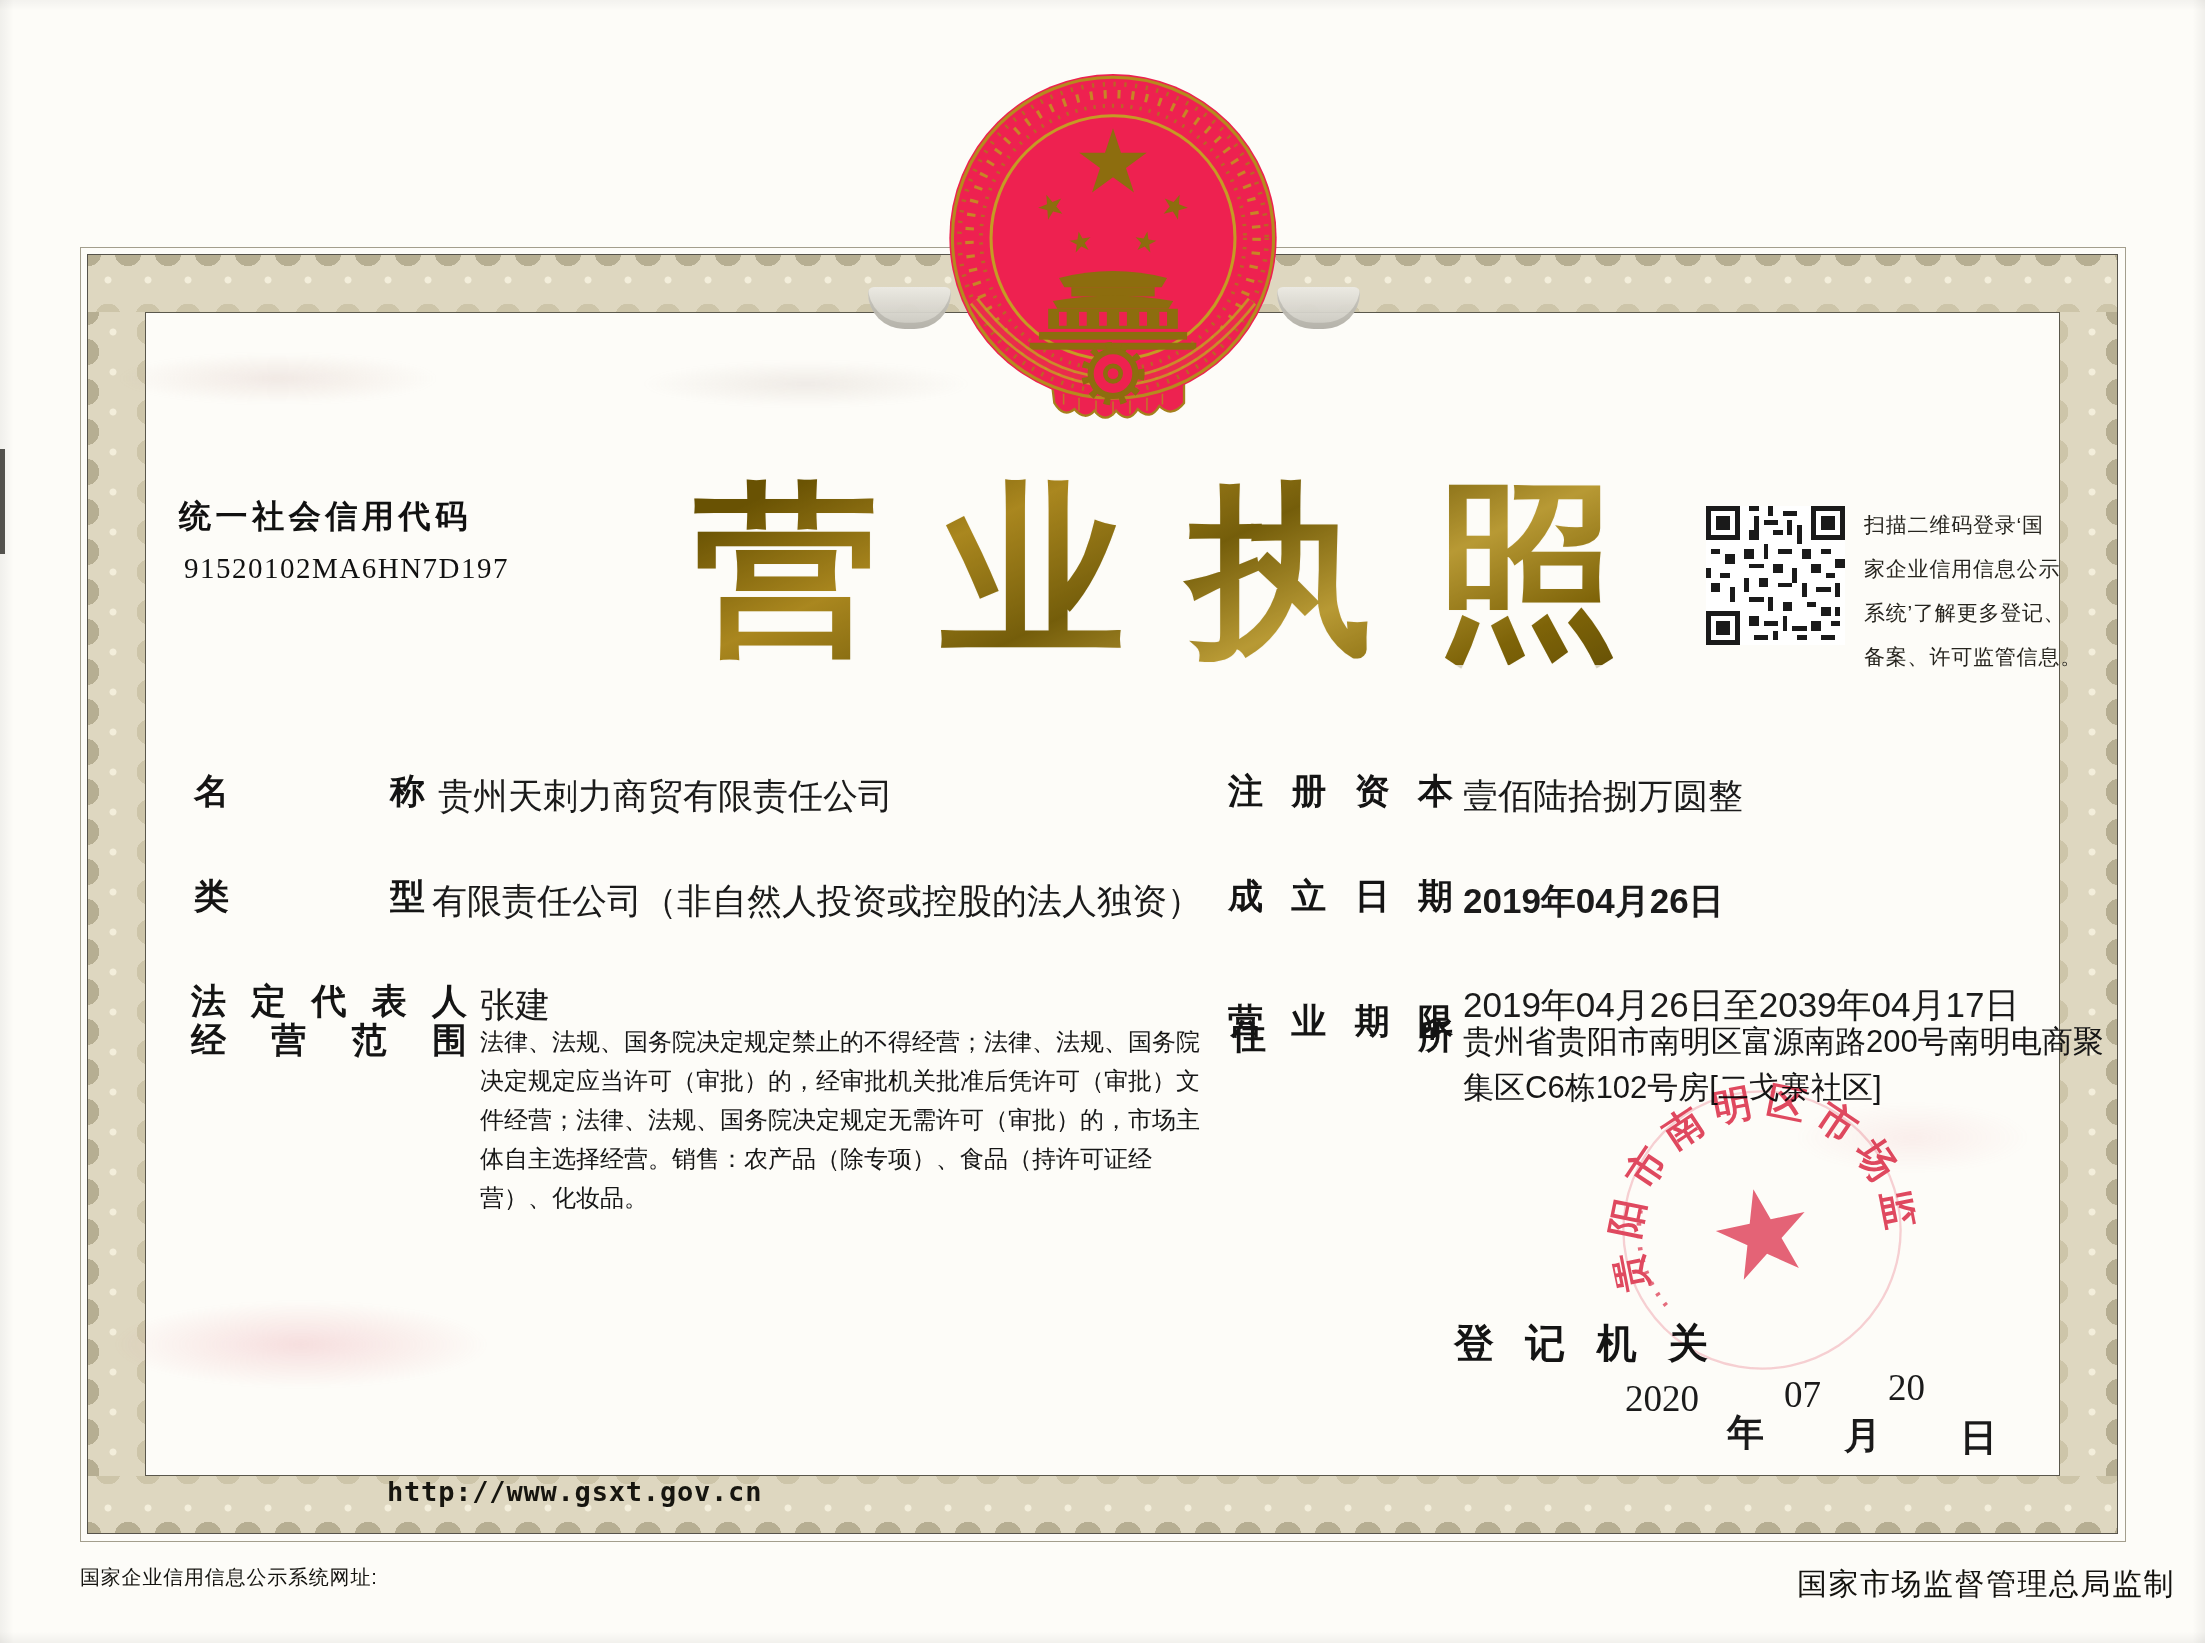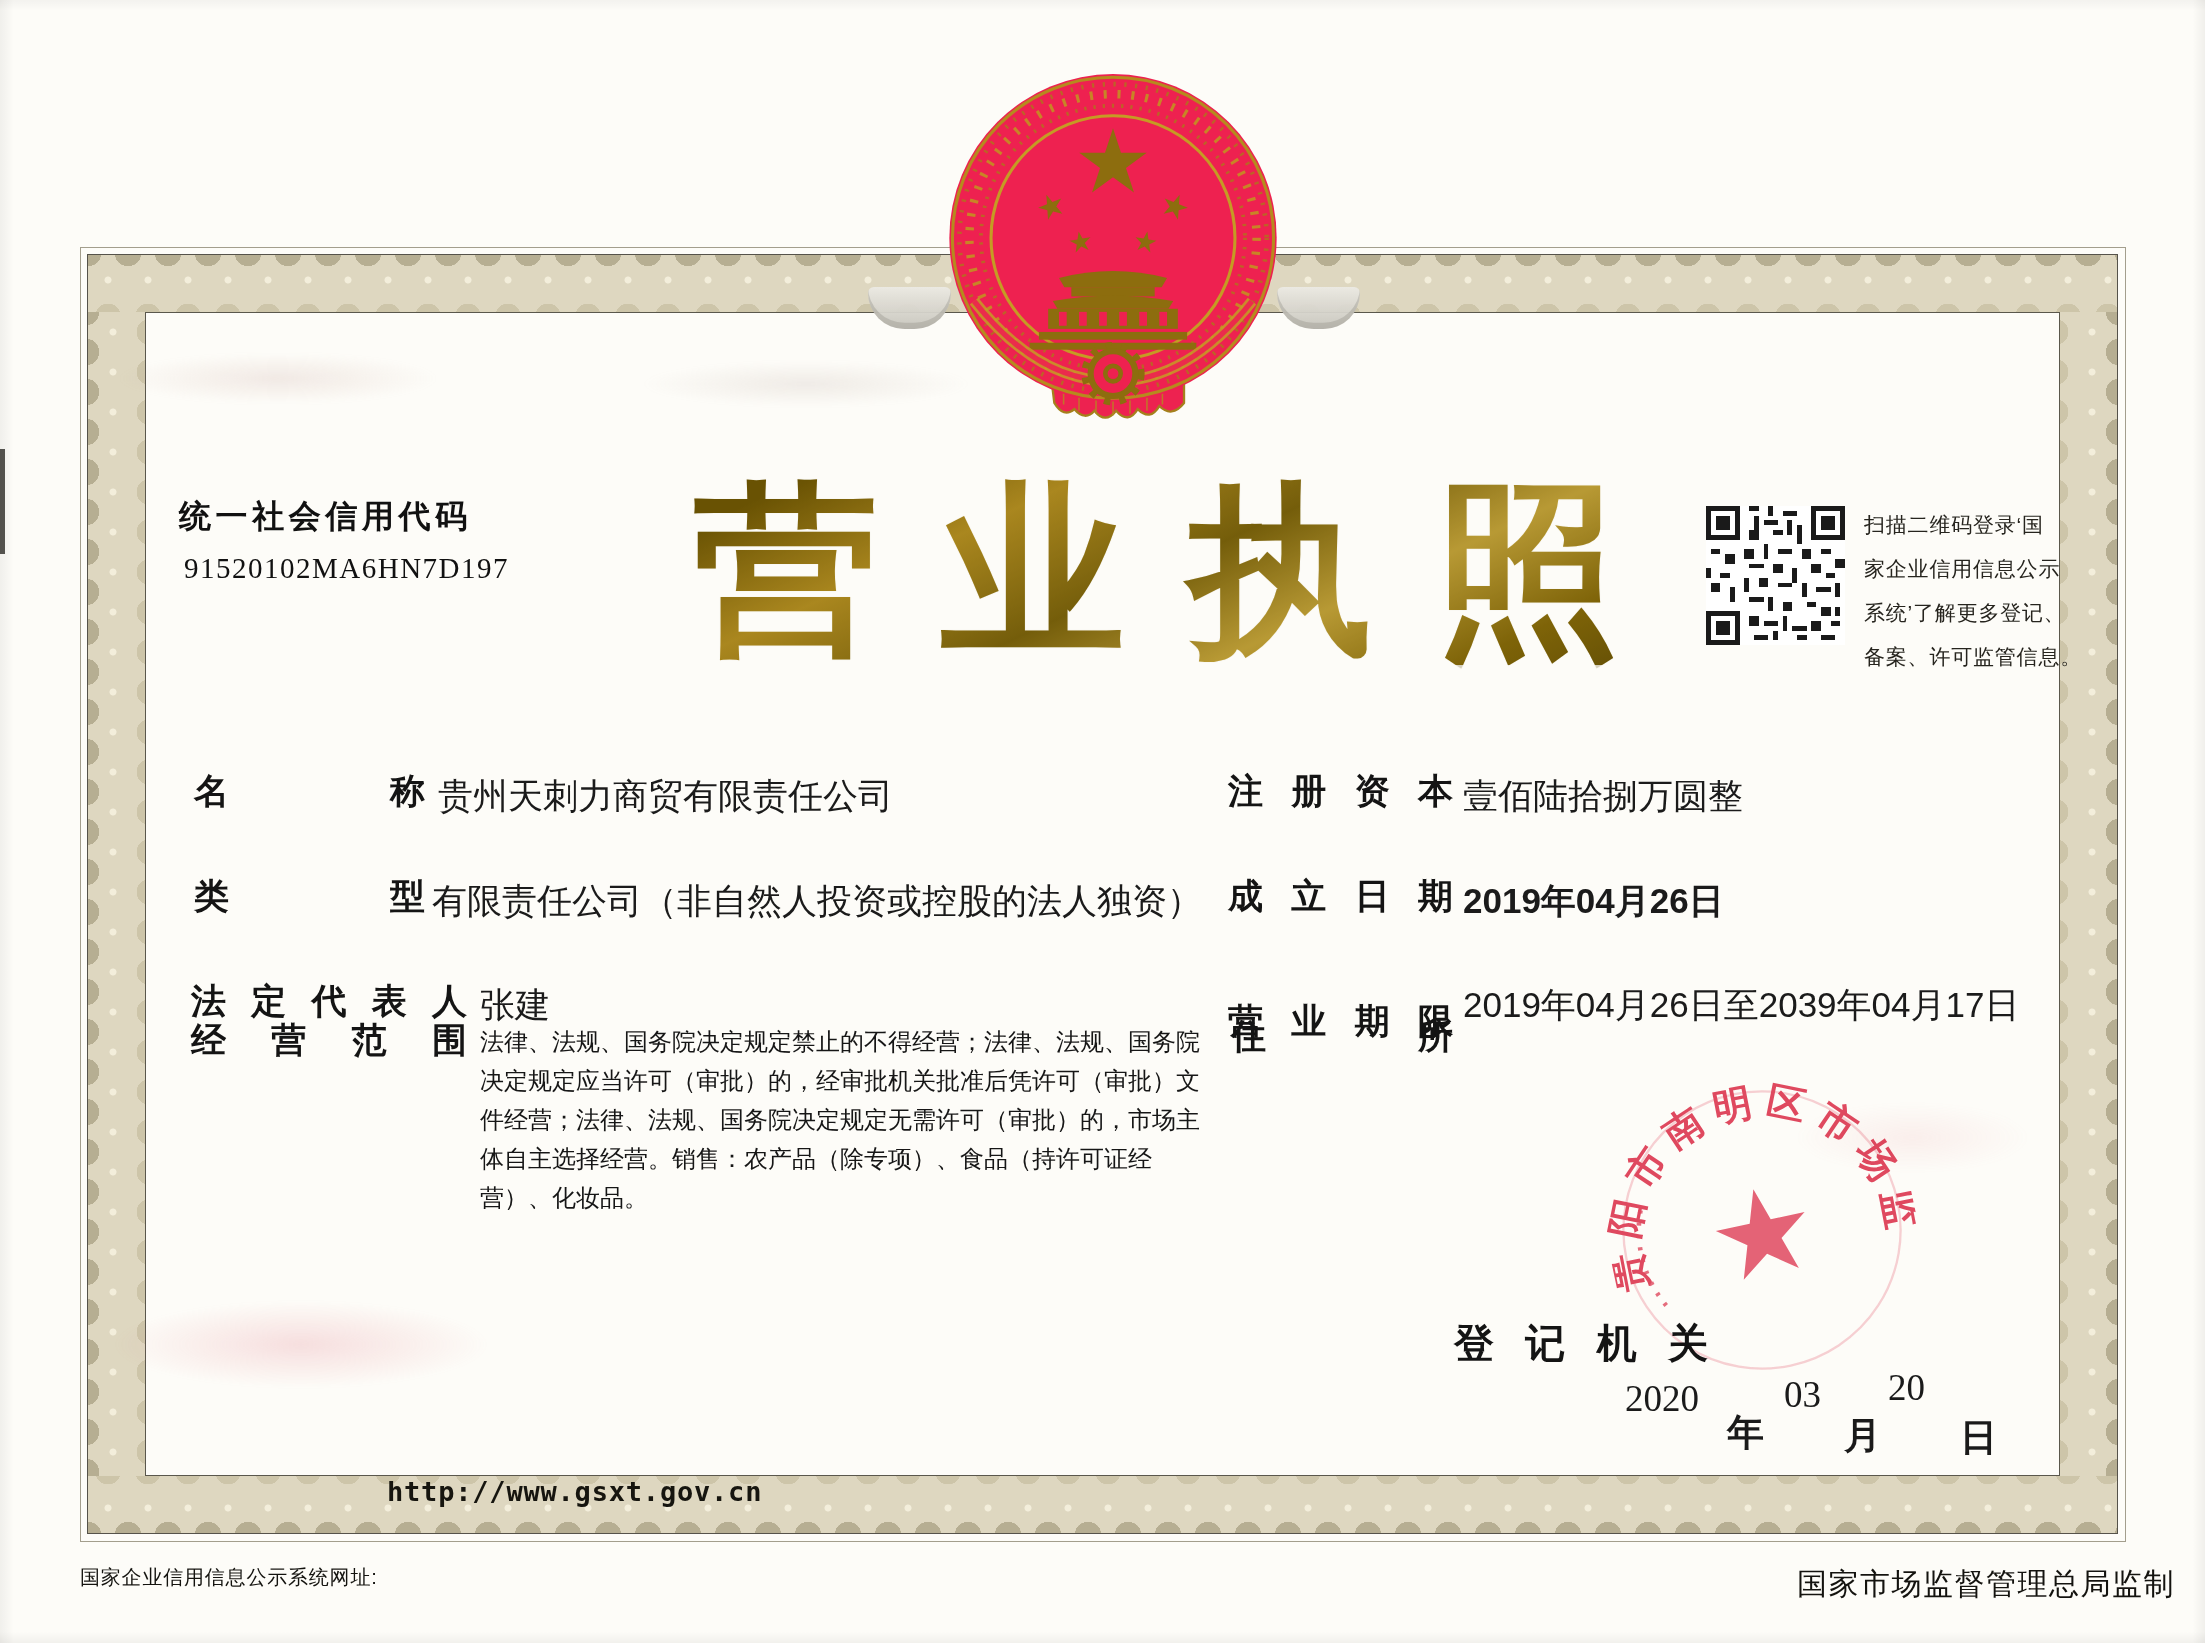--- a/index.html
+++ b/index.html
@@ -319,39 +319,43 @@
   <div class="lab lab-cap">注册资本</div>
   <div class="val val-cap">壹佰陆拾捌万圆整</div>
 
   <div class="lab lab-est">成立日期</div>
   <div class="val val-est">2019年04月26日</div>
 
   <div class="lab lab-term">营业期限</div>
   <div class="val val-term">2019年04月26日至2039年04月17日</div>
 
   <div class="lab lab-addr">住所</div>
+  <div class="addr">
+    <div>贵州省贵阳市南明区富源南路200号南明电商聚</div>
+    <div>集区C6栋102号房[二戈寨社区]</div>
+  </div>
 
   <div class="seal">
     <svg viewBox="0 0 400 400" width="308" height="308">
       <defs>
         <path id="sealArc" d="M 40 245 A 163 163 0 1 1 360 245" fill="none"></path>
       </defs>
       <circle cx="200" cy="200" r="180" fill="none" stroke="#df3a54" stroke-width="3" opacity=".25"></circle>
       <path d="M 58 270 A 150 150 0 0 1 52 140" fill="none" stroke="#df3a54" stroke-width="6" stroke-dasharray="4 12" opacity=".8"></path>
       <text font-size="50" font-weight="700" fill="#df3a54" letter-spacing="14" font-family="Liberation Sans, sans-serif">
         <textPath href="#sealArc" startOffset="2">贵阳市南明区市场监督管理局</textPath>
       </text>
       <use href="#star" transform="translate(200,208) scale(3.1)" fill="#df3a54" opacity=".85"></use>
     </svg>
   </div>
 
   <div class="lab registry-label">登记机关</div>
   <span class="date-part date-num d-year">2020</span>
   <span class="date-part date-unit d-yunit">年</span>
-  <span class="date-part date-num d-month">03</span>
+  <span class="date-part date-num d-month">07</span>
   <span class="date-part date-unit d-munit">月</span>
   <span class="date-part date-num d-day">20</span>
   <span class="date-part date-unit d-dunit">日</span>
 
   <div class="footer-left">国家企业信用信息公示系统网址:</div>
   <div class="footer-right">国家市场监督管理总局监制</div>
 
 </div>
 
 

